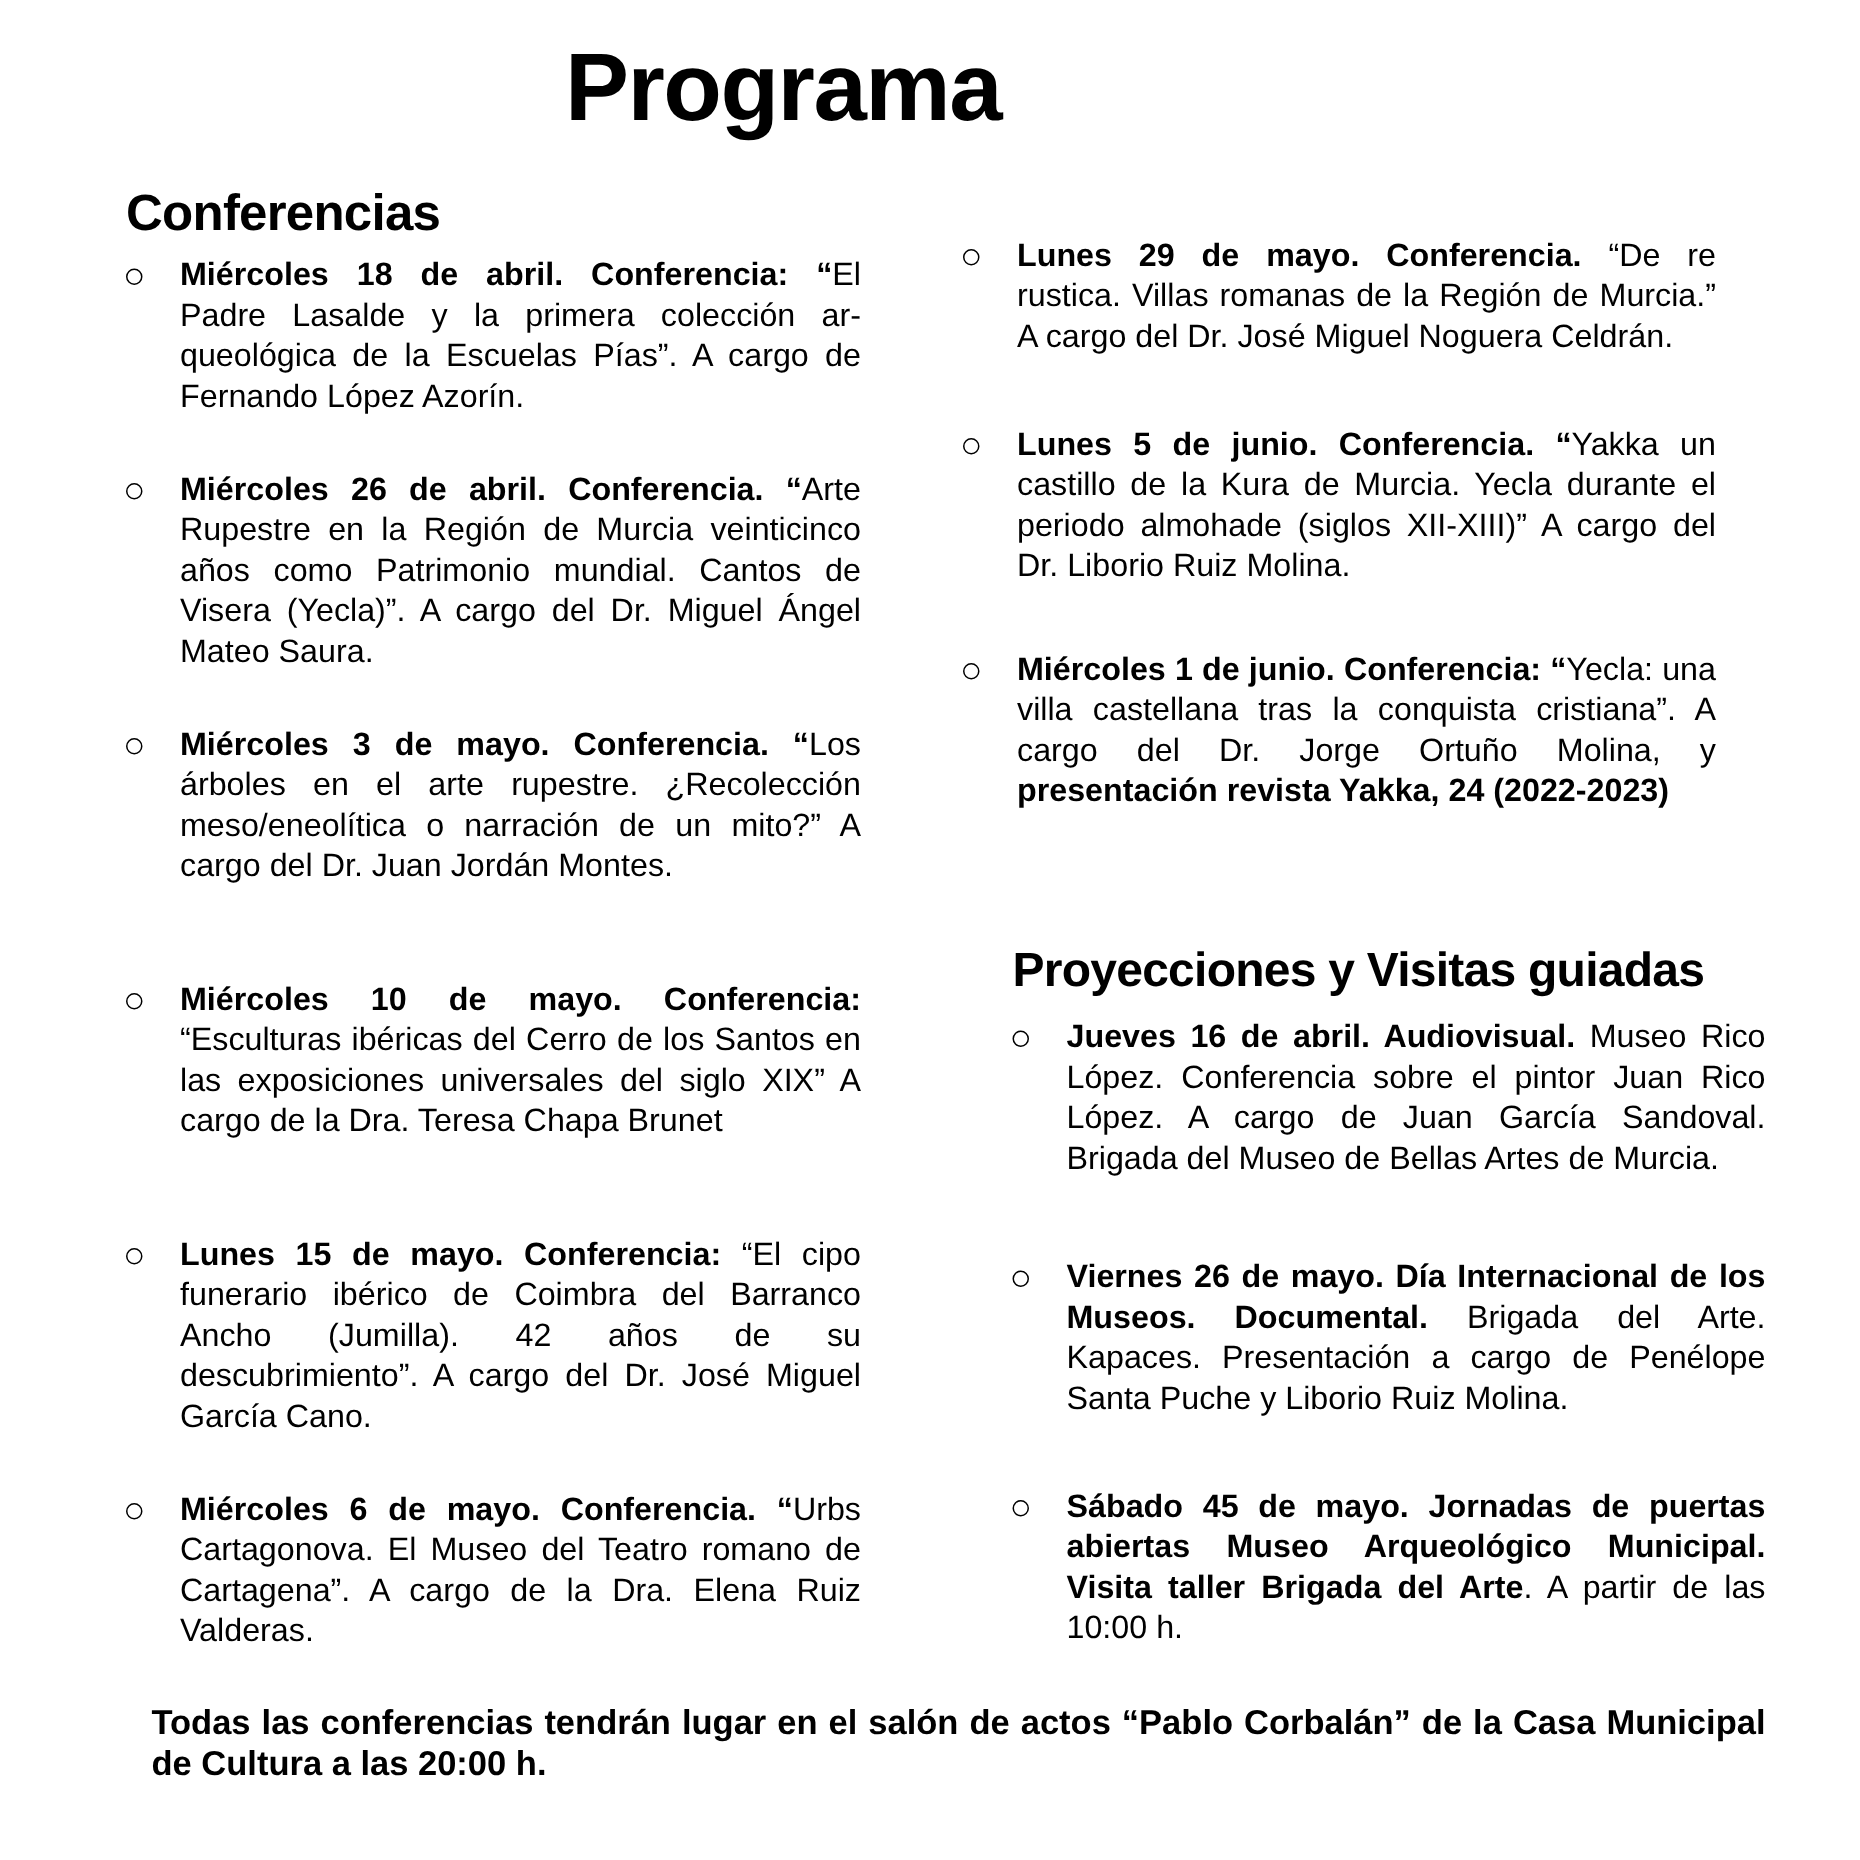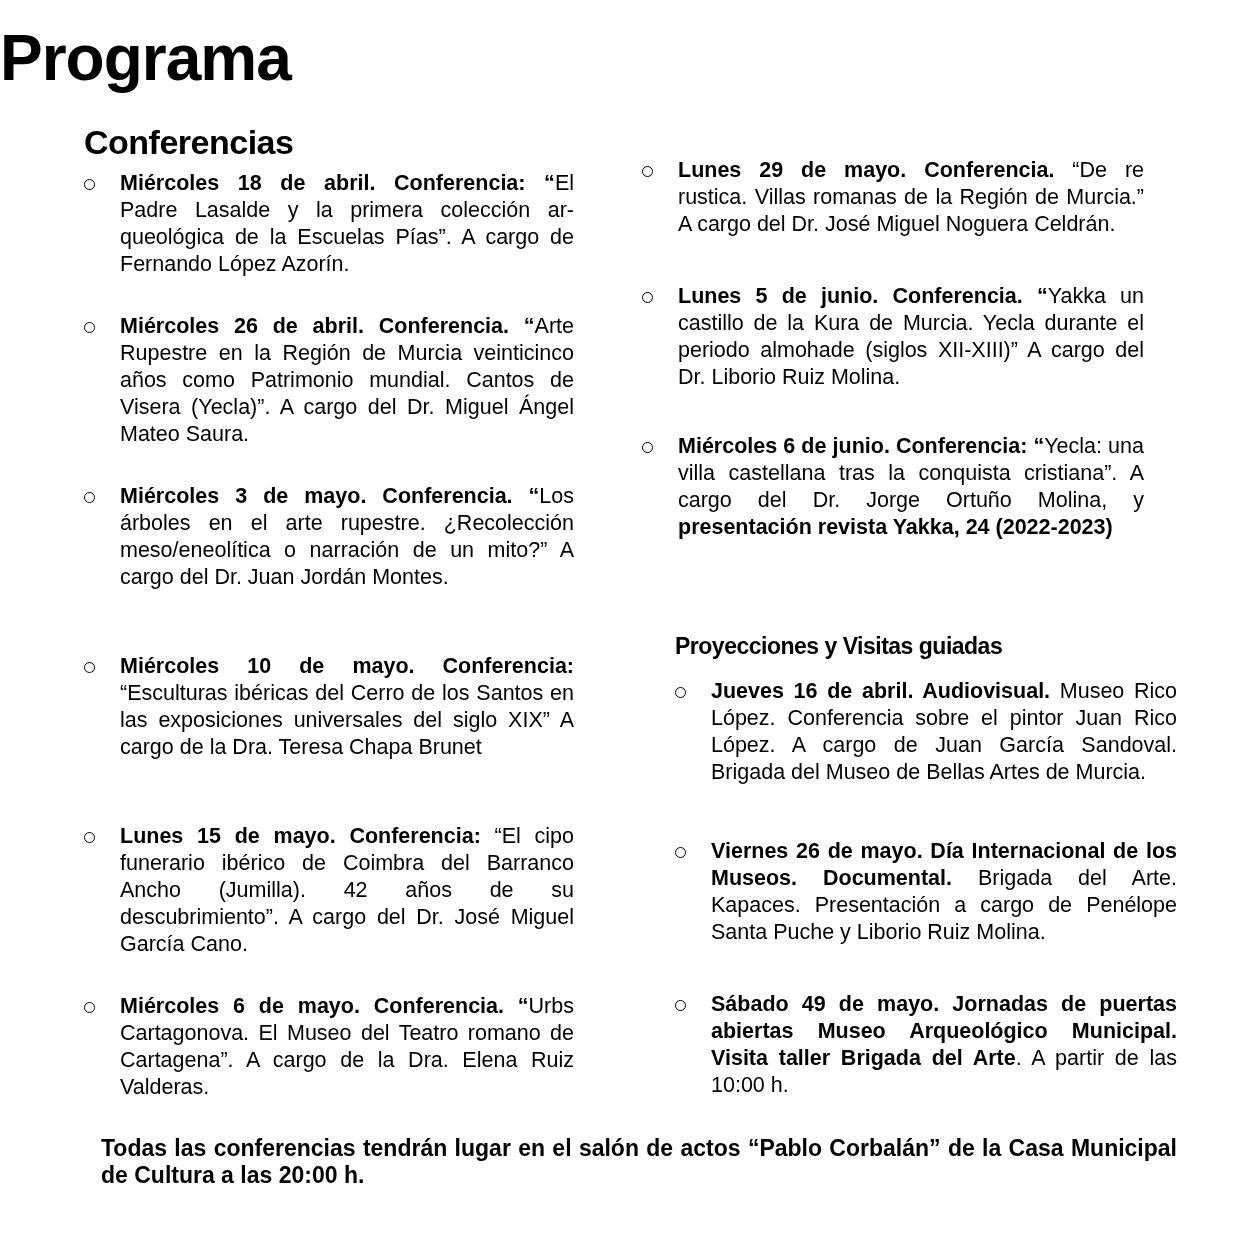--- a/index.html
+++ b/index.html
@@ -13,34 +13,35 @@
       position: relative;
       overflow: hidden;
       color: #000000;
       font-family: "Liberation Sans", sans-serif;
     }
     .title {
       position: absolute;
       left: 0;
       top: 18px;
       width: 1044px;
+      text-align: center;
       font-size: 64px;
       font-weight: bold;
       letter-spacing: -1px;
       line-height: 80px;
     }
     .section-title {
       position: absolute;
       font-weight: bold;
       font-size: 34px;
       line-height: 40px;
       letter-spacing: -0.5px;
     }
     .section-title.small {
-      font-size: 23px;
+      font-size: 32px;
     }
     .list {
       position: absolute;
       margin: 0;
       padding: 0;
       list-style: none;
     }
     .item {
       position: absolute;
       left: 0;
@@ -116,34 +117,34 @@
   <li class="item" style="top:0;">
     <span class="bullet"></span>
     <div class="item-text"><span class="b">Lunes 29 de mayo. Conferencia. </span><span>“De re rustica. Villas romanas de la Región de Murcia.” A cargo del Dr. José Miguel Noguera Celdrán.</span></div>
   </li>
   <li class="item" style="top:126px;">
     <span class="bullet"></span>
     <div class="item-text"><span class="b">Lunes 5 de junio. Conferencia. “</span><span>Yakka un castillo de la Kura de Murcia. Yecla du­rante el periodo almohade (siglos XII-XIII)” A cargo del Dr. Liborio Ruiz Molina.</span></div>
   </li>
   <li class="item" style="top:276px;">
     <span class="bullet"></span>
-    <div class="item-text"><span class="b">Miércoles 6  de junio. Conferencia: “</span><span>Ye­cla: una villa castellana tras la conquista cristiana”. A cargo del Dr. Jorge Ortuño Molina, y </span><span class="b">presentación revista Yakka, 24 (2022-2023)</span></div>
+    <div class="item-text"><span class="b">Miércoles 1  de junio. Conferencia: “</span><span>Ye­cla: una villa castellana tras la conquista cristiana”. A cargo del Dr. Jorge Ortuño Molina, y </span><span class="b">presentación revista Yakka, 24 (2022-2023)</span></div>
   </li>
 </ul>
 
 <div class="section-title small" style="left:675px; top:626px;">Proyecciones y  Visitas guiadas</div>
 
 <ul class="list" style="left:675px; top:678px; width:502px; height:430px;">
   <li class="item" style="top:0;">
     <span class="bullet"></span>
     <div class="item-text"><span class="b">Jueves  16 de abril. Audiovisual. </span><span>Museo Rico López. Conferencia sobre el pintor Juan Rico López. A cargo de Juan García Sandoval. Brigada del Museo de Bellas Artes de Murcia.</span></div>
   </li>
   <li class="item" style="top:160px;">
     <span class="bullet"></span>
     <div class="item-text"><span class="b">Viernes  26  de mayo.  Día Internacio­nal de los Museos. Documental. </span><span>Brigada del Arte. Kapaces. Presentación a cargo de Penélope Santa Puche y Liborio Ruiz Molina.</span></div>
   </li>
   <li class="item" style="top:313px;">
     <span class="bullet"></span>
-    <div class="item-text"><span class="b">Sábado 49 de mayo. Jornadas de puer­tas abiertas Museo Arqueológico Mu­nicipal. Visita taller Brigada del Arte</span><span>. A partir de las 10:00 h.</span></div>
+    <div class="item-text"><span class="b">Sábado 45 de mayo. Jornadas de puer­tas abiertas Museo Arqueológico Mu­nicipal. Visita taller Brigada del Arte</span><span>. A partir de las 10:00 h.</span></div>
   </li>
 </ul>
 
 <div class="footer">Todas las conferencias tendrán lugar en el salón de actos “Pablo Corbalán” de la Casa Municipal de Cultura a las 20:00 h.</div>
 
 </body></html>

